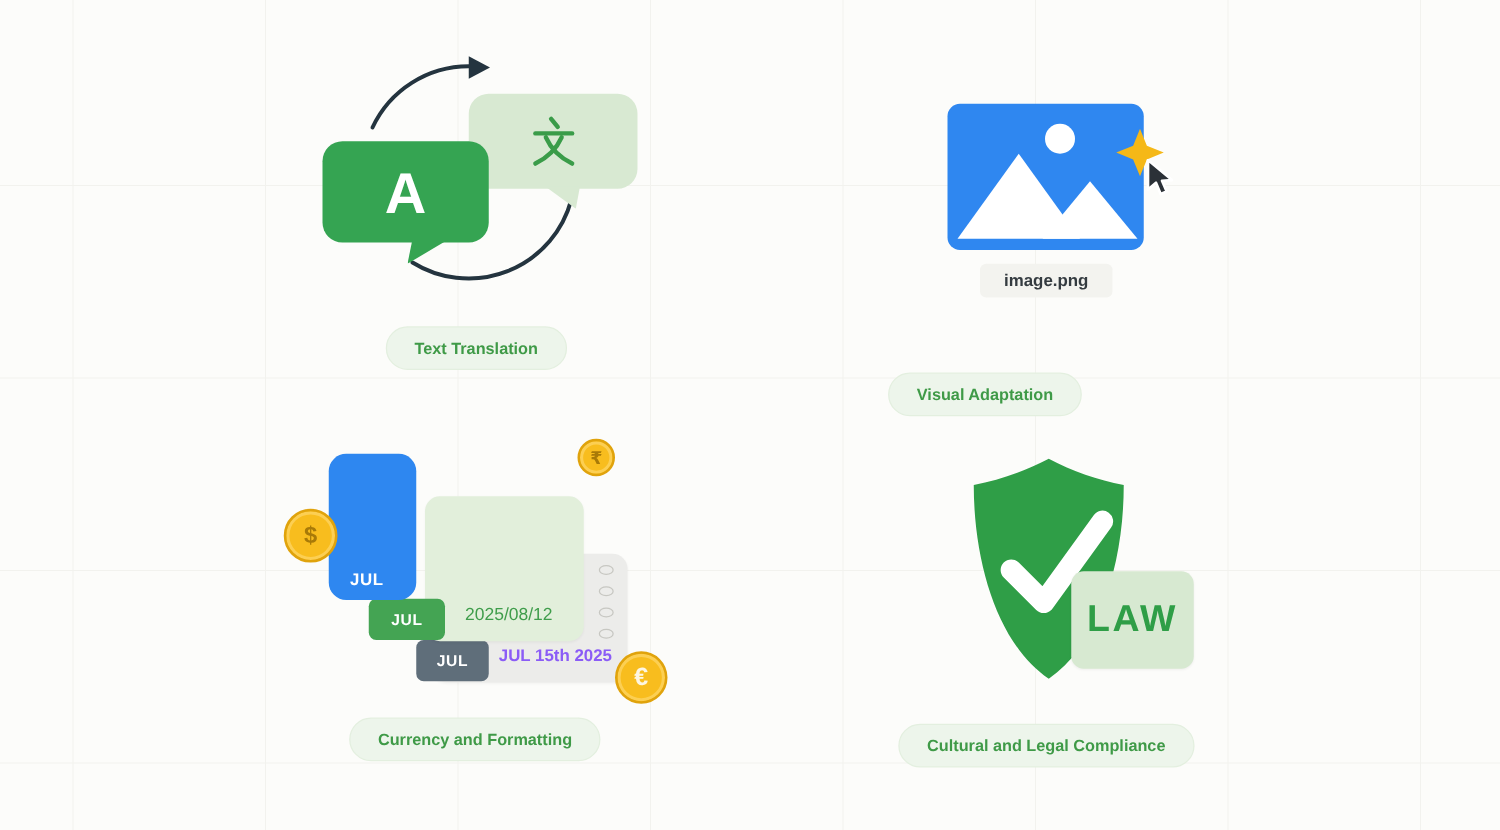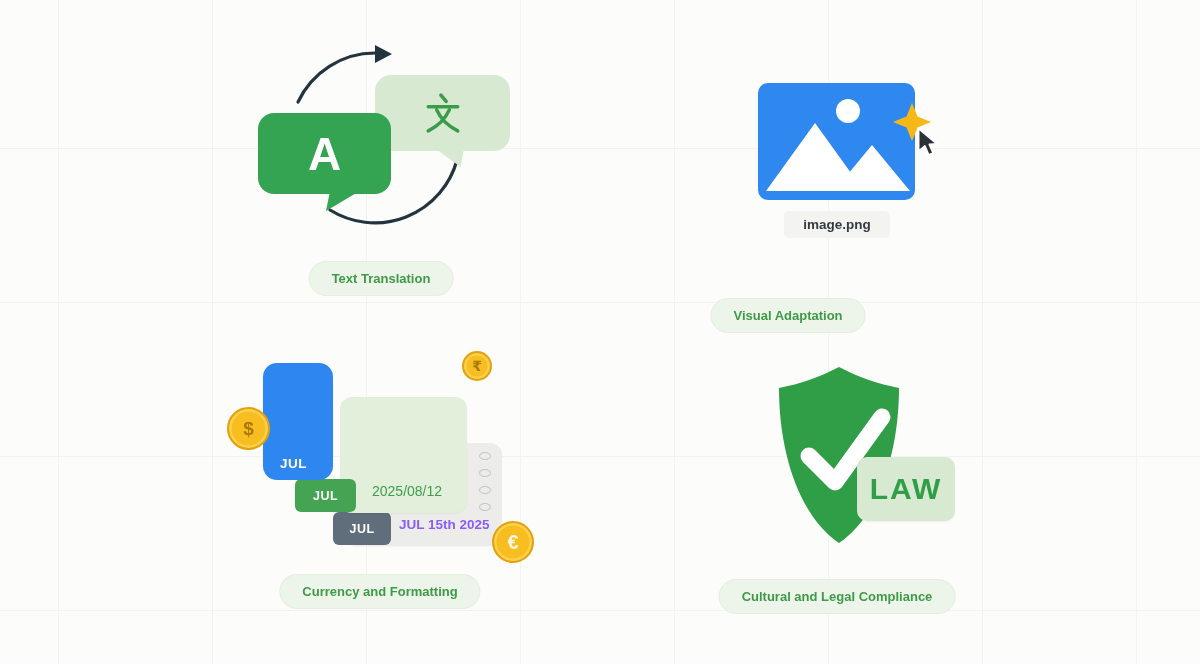--- a/index.html
+++ b/index.html
@@ -102,21 +102,21 @@
     box-shadow:inset 0 0 0 2.5px #fccf53;
     font-weight:700; color:#a87a08; z-index:7;
   }
   .coin-dollar{ left:227px; top:407px; width:43px; height:43px; font-size:19px; }
   .coin-rupee { left:462px; top:351px; width:30px; height:30px; font-size:14px; }
   .coin-euro  { left:492px; top:521px; width:42px; height:42px; font-size:20px; color:#fdf6e3; }
 
   
   .shield-svg{ left:772px; top:364px; width:134px; height:182px; z-index:1; }
   .law-badge{
-    left:857px; top:457px; width:98px; height:64px;
+    left:857px; top:457px; width:98px; height:78px;
     background:#d7e9d1; border-radius:10px; z-index:2;
     display:flex; align-items:center; justify-content:center;
     color:#2f9e47; font-size:30px; font-weight:700; letter-spacing:2px;
     box-shadow:0 1px 2px rgba(0,0,0,.05);
   }
 </style>
 </head>
 <body>
 
 <div class="canvas">

